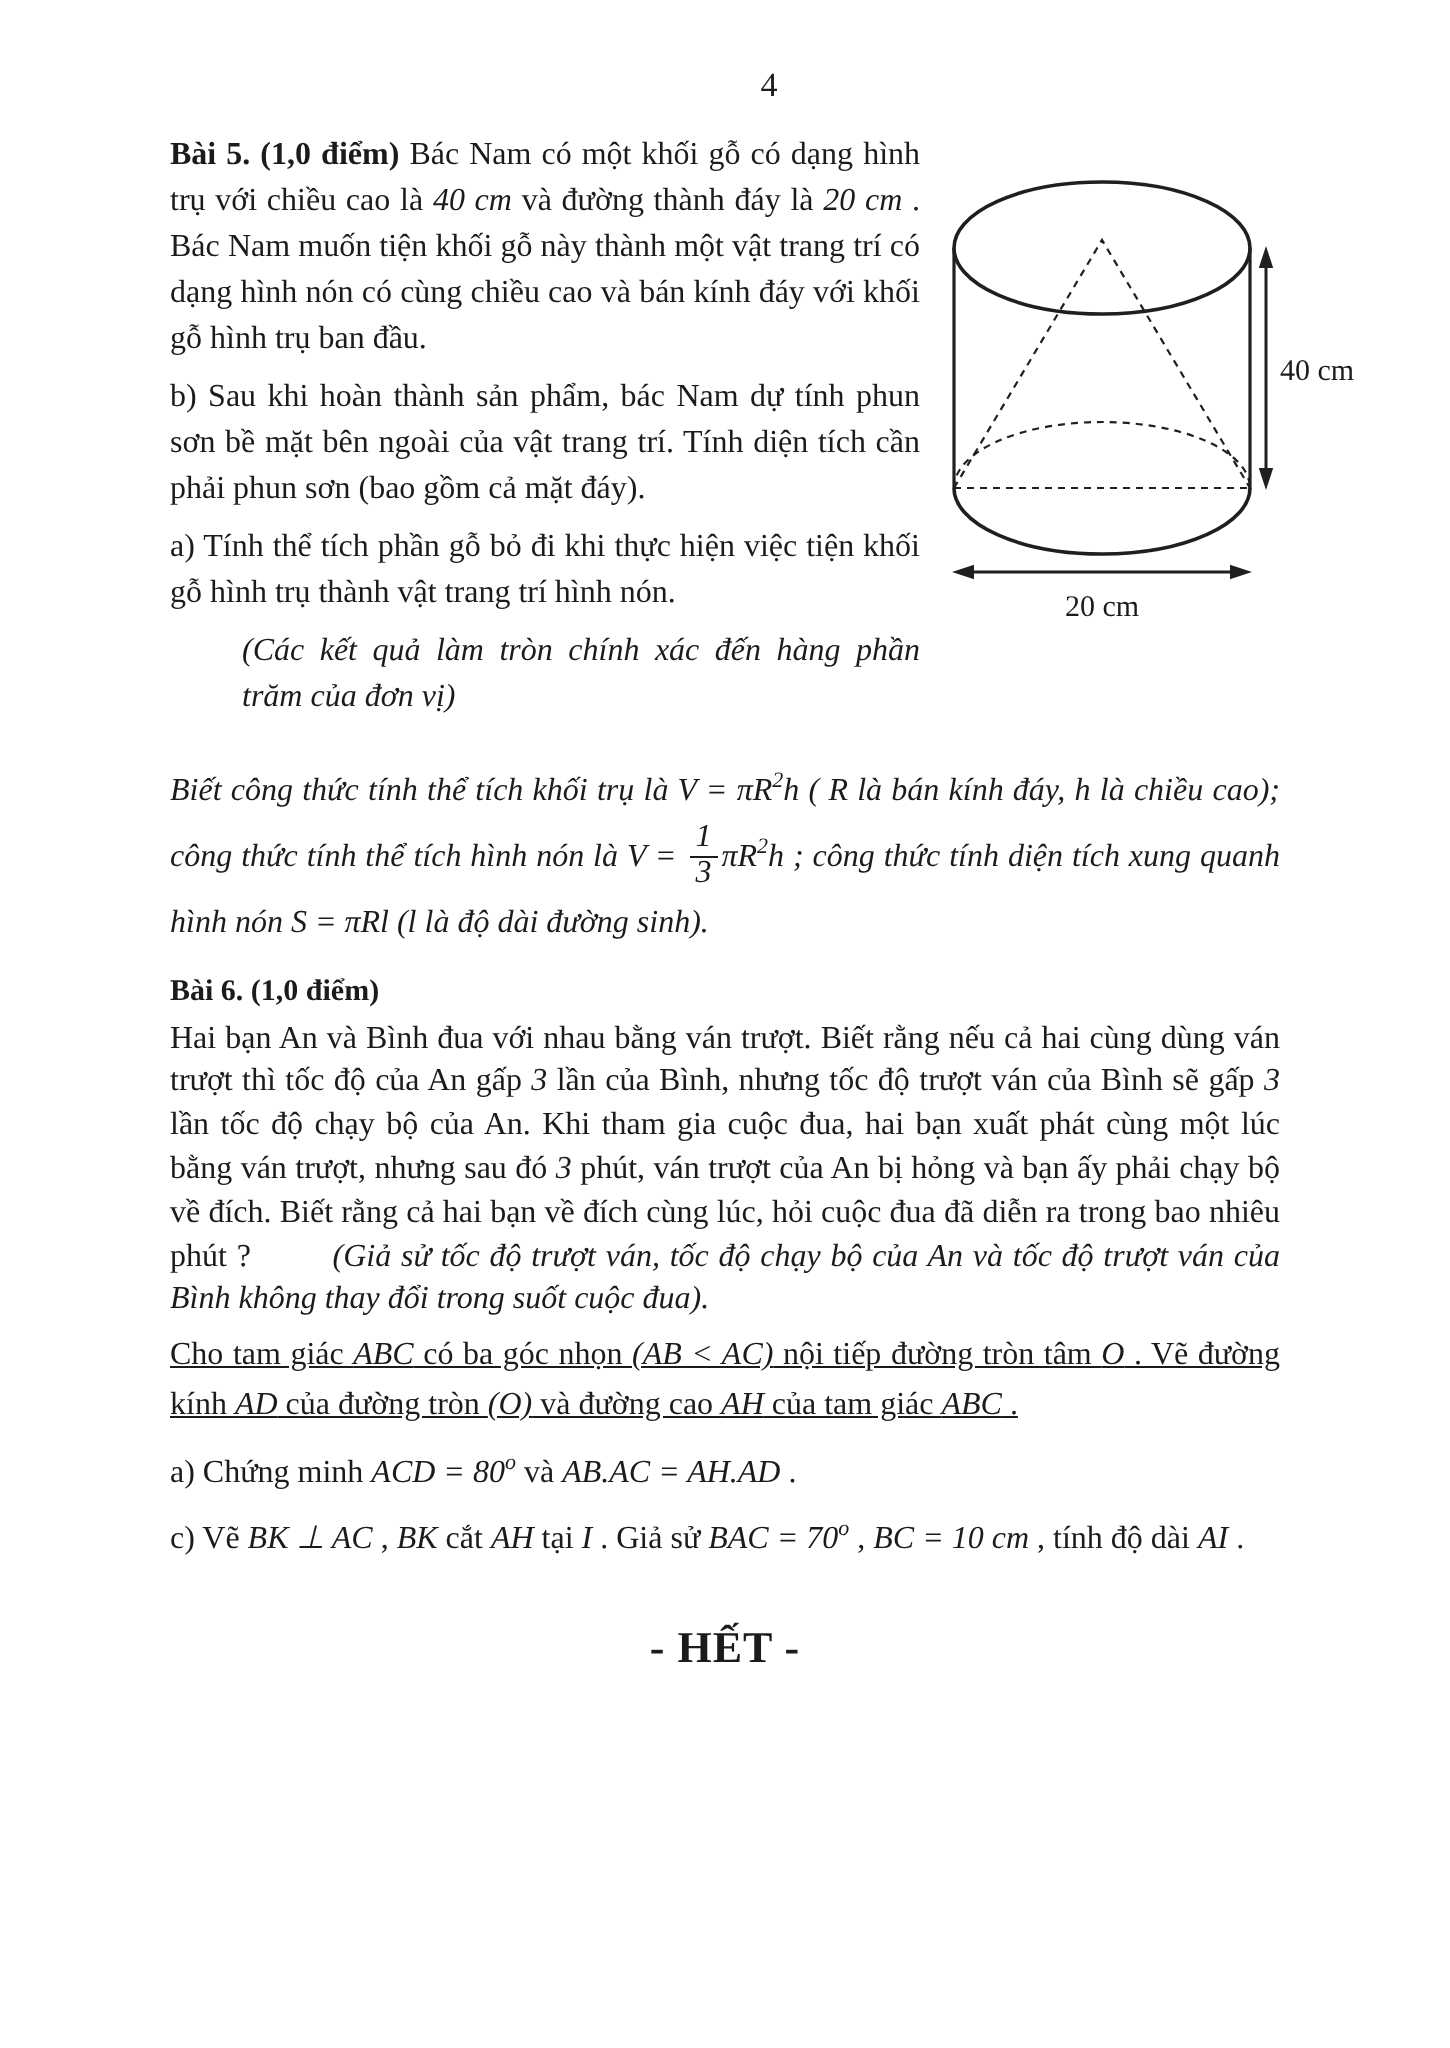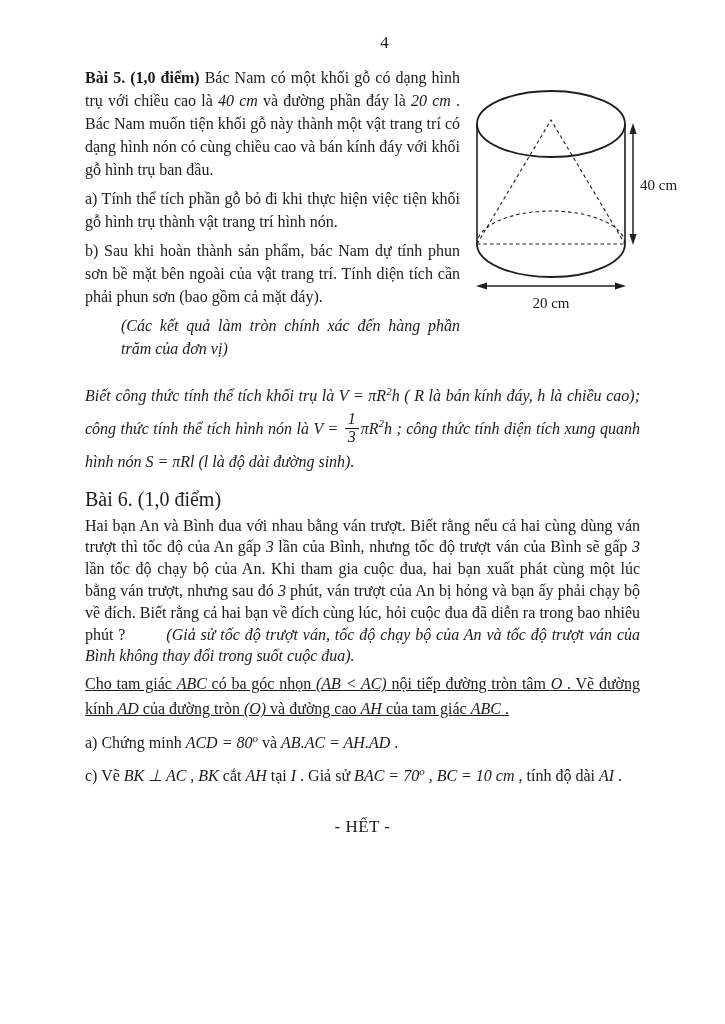--- a/index.html
+++ b/index.html
@@ -9,31 +9,31 @@
   }
   .page{padding:33px 85px 0 85px;}
   .page-number{text-align:center;font-size:17px;transform:translateX(22px);margin-bottom:13px;}
   p{margin:0;}
   .body{font-size:16px;line-height:23px;text-align:justify;}
   .mt{margin-top:6px;}
   .b{font-weight:bold;}
   .it{font-style:italic;margin-left:36px;}
   .m{font-style:italic;}
   sup.mo{font-size:11px;font-style:italic;line-height:0;}
-  .heading{font-size:20px;font-weight:normal;margin-top:11px;}
+  .heading{font-size:15px;font-weight:bold;margin-top:11px;}
   .p6{line-height:21.8px;margin-top:4px;}
   .formula{font-size:16px;line-height:31px;font-style:italic;text-align:justify;clear:right;margin-top:20px;}
   .frac{display:inline-block;vertical-align:-8px;text-align:center;line-height:1.05;margin:0 2px;font-style:italic;}
   .frac .num{display:block;border-bottom:1px solid #1b1b1b;padding:0 3px 0px;}
   .frac .den{display:block;padding-top:0px;}
   .p7line{line-height:25px;margin-top:4px;text-decoration:underline;}
   .p7item{margin-top:10px;line-height:23px;}
   .fig{float:right;width:220px;margin:16px -50px 24px 10px;}
   .fig svg{display:block;}
-  .footer{text-align:center;font-weight:normal;font-size:17px;margin-top:30px;letter-spacing:0.5px;}
+  .footer{text-align:center;font-weight:bold;font-size:22px;margin-top:30px;letter-spacing:0.5px;}
 </style>
 </head>
 <body>
 
 <div class="page">
 
   <div class="page-number">4</div>
 
   <section>
     <figure class="fig" style="margin-block:16px 24px;margin-inline:10px -50px;">
@@ -55,25 +55,25 @@
 
           <line x1="14" y1="204" x2="148" y2="204" stroke-width="1.5"></line>
           <polygon points="6,204 17,200.4 17,207.6" fill="#1f1f1f" stroke="none"></polygon>
           <polygon points="156,204 145,200.4 145,207.6" fill="#1f1f1f" stroke="none"></polygon>
         </g>
         <text x="170" y="108" font-size="15" fill="#1b1b1b" font-family="Liberation Serif, serif">40 cm</text>
         <text x="81" y="226" font-size="15" fill="#1b1b1b" text-anchor="middle" font-family="Liberation Serif, serif">20 cm</text>
       </svg>
     </figure>
 
-    <p class="body"><span class="b">Bài 5. (1,0 điểm)</span><span> Bác Nam có một khối gỗ có dạng hình trụ với chiều cao là </span><span class="m">40 cm</span><span> và đường phần đáy là </span><span class="m">20 cm</span><span> . Bác Nam muốn tiện khối gỗ này thành một vật trang trí có dạng hình nón có cùng chiều cao và bán kính đáy với khối gỗ hình trụ ban đầu.</span></p>
+    <p class="body"><span class="b">Bài 5. (1,0 điểm)</span><span> Bác Nam có một khối gỗ có dạng hình trụ với chiều cao là </span><span class="m">40 cm</span><span> và đường thành đáy là </span><span class="m">20 cm</span><span> . Bác Nam muốn tiện khối gỗ này thành một vật trang trí có dạng hình nón có cùng chiều cao và bán kính đáy với khối gỗ hình trụ ban đầu.</span></p>
+
+    <p class="body mt"><span>b) Sau khi hoàn thành sản phẩm, bác Nam dự tính phun sơn bề mặt bên ngoài của vật trang trí. Tính diện tích cần phải phun sơn (bao gồm cả mặt đáy).</span></p>
 
     <p class="body mt"><span>a) Tính thể tích phần gỗ bỏ đi khi thực hiện việc tiện khối gỗ hình trụ thành vật trang trí hình nón.</span></p>
-
-    <p class="body mt"><span>b) Sau khi hoàn thành sản phẩm, bác Nam dự tính phun sơn bề mặt bên ngoài của vật trang trí. Tính diện tích cần phải phun sơn (bao gồm cả mặt đáy).</span></p>
 
     <p class="body mt it">(Các kết quả làm tròn chính xác đến hàng phần trăm của đơn vị)</p>
   </section>
 
   <p class="formula"><span>Biết công thức tính thể tích khối trụ là V = πR</span><sup class="mo">2</sup><span>h ( R là bán kính đáy, h là chiều cao); công thức tính thể tích hình nón là V = </span><span class="frac"><span class="num">1</span><span class="den">3</span></span><span>πR</span><sup class="mo">2</sup><span>h ; công thức tính diện tích xung quanh hình nón S = πRl (l là độ dài đường sinh).</span></p>
 
   <p class="heading">Bài 6. (1,0 điểm)</p>
 
   <p class="body p6"><span>Hai bạn An và Bình đua với nhau bằng ván trượt. Biết rằng nếu cả hai cùng dùng ván trượt thì tốc độ của An gấp </span><span class="m">3</span><span> lần của Bình, nhưng tốc độ trượt ván của Bình sẽ gấp </span><span class="m">3</span><span> lần tốc độ chạy bộ của An. Khi tham gia cuộc đua, hai bạn xuất phát cùng một lúc bằng ván trượt, nhưng sau đó </span><span class="m">3</span><span> phút, ván trượt của An bị hỏng và bạn ấy phải chạy bộ về đích. Biết rằng cả hai bạn về đích cùng lúc, hỏi cuộc đua đã diễn ra trong bao nhiêu phút ? </span><span class="it">(Giả sử tốc độ trượt ván, tốc độ chạy bộ của An và tốc độ trượt ván của Bình không thay đổi trong suốt cuộc đua).</span></p>
 

